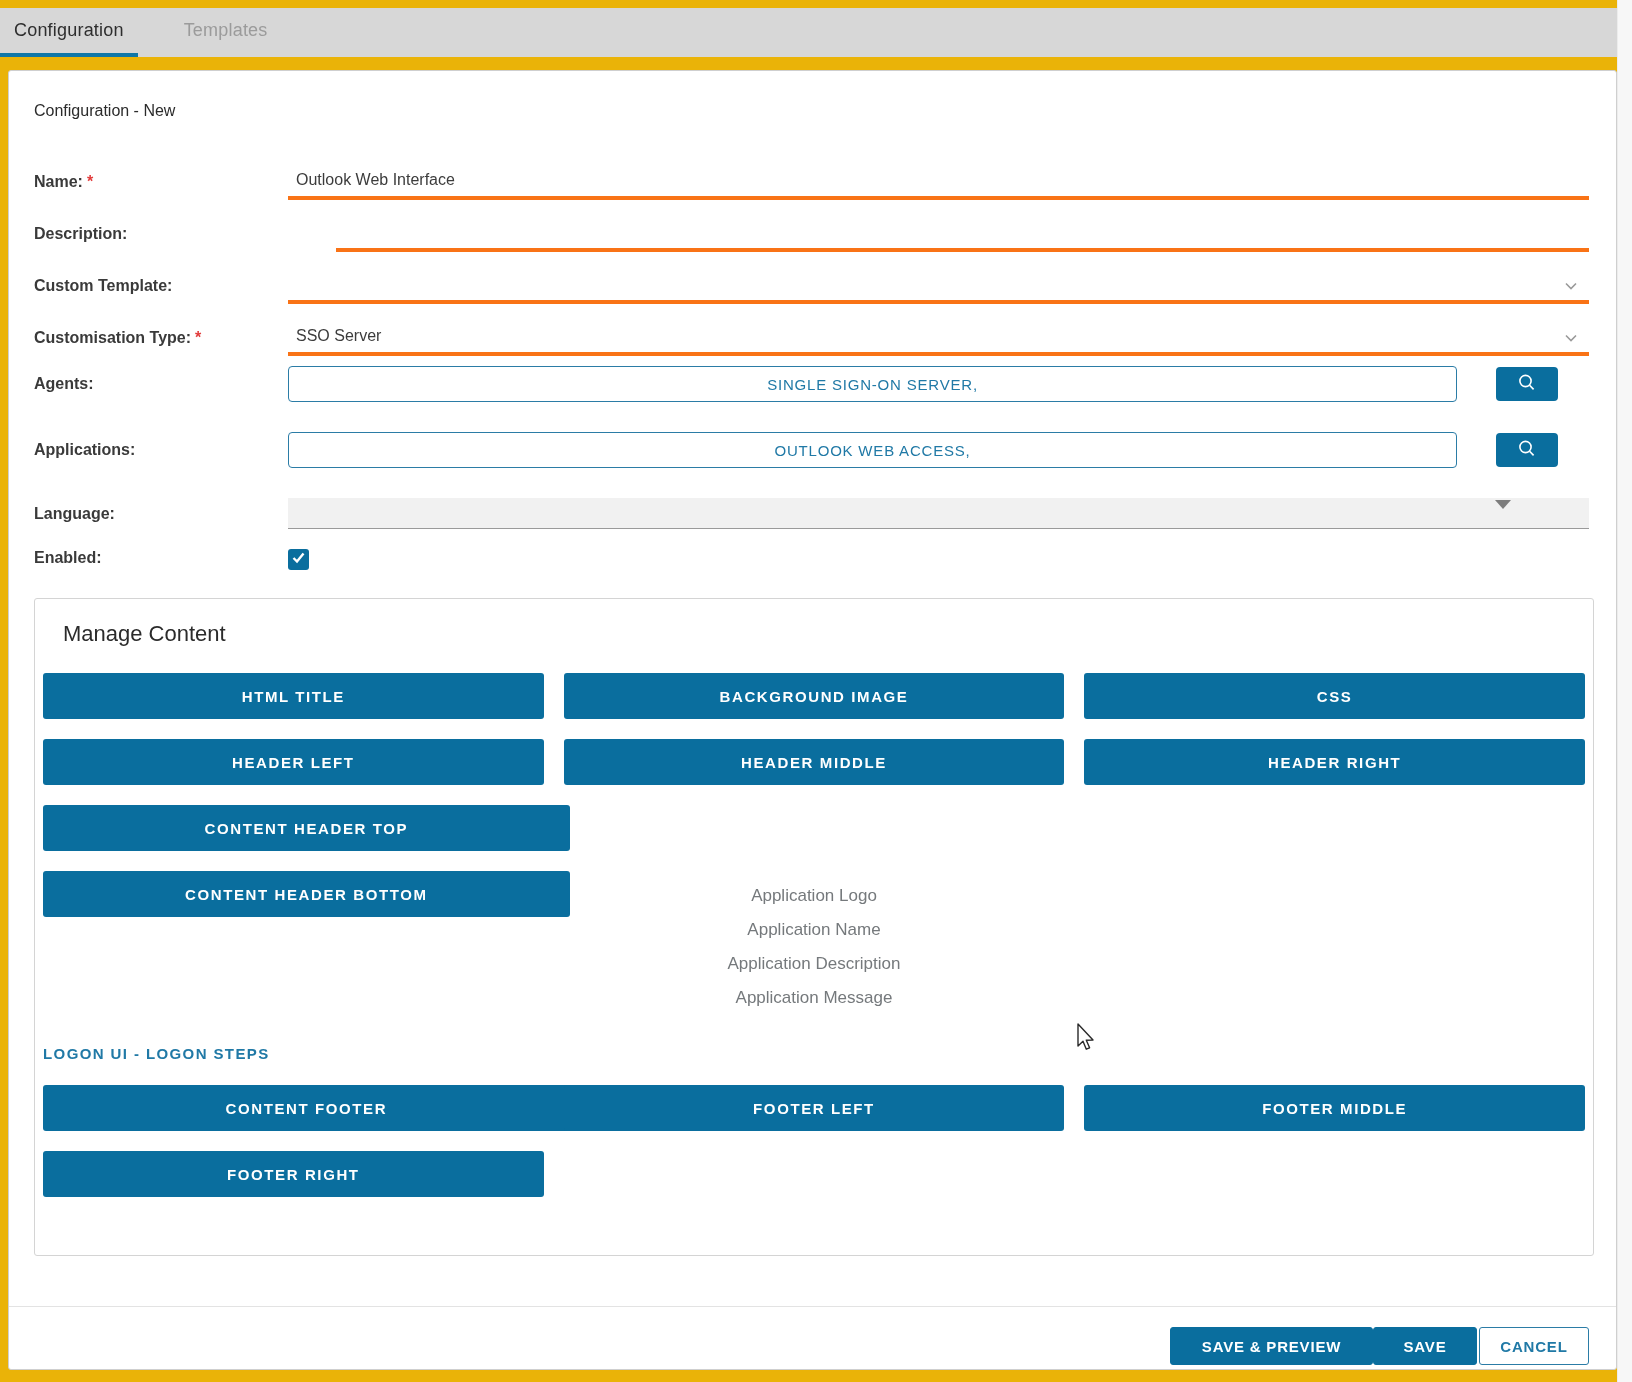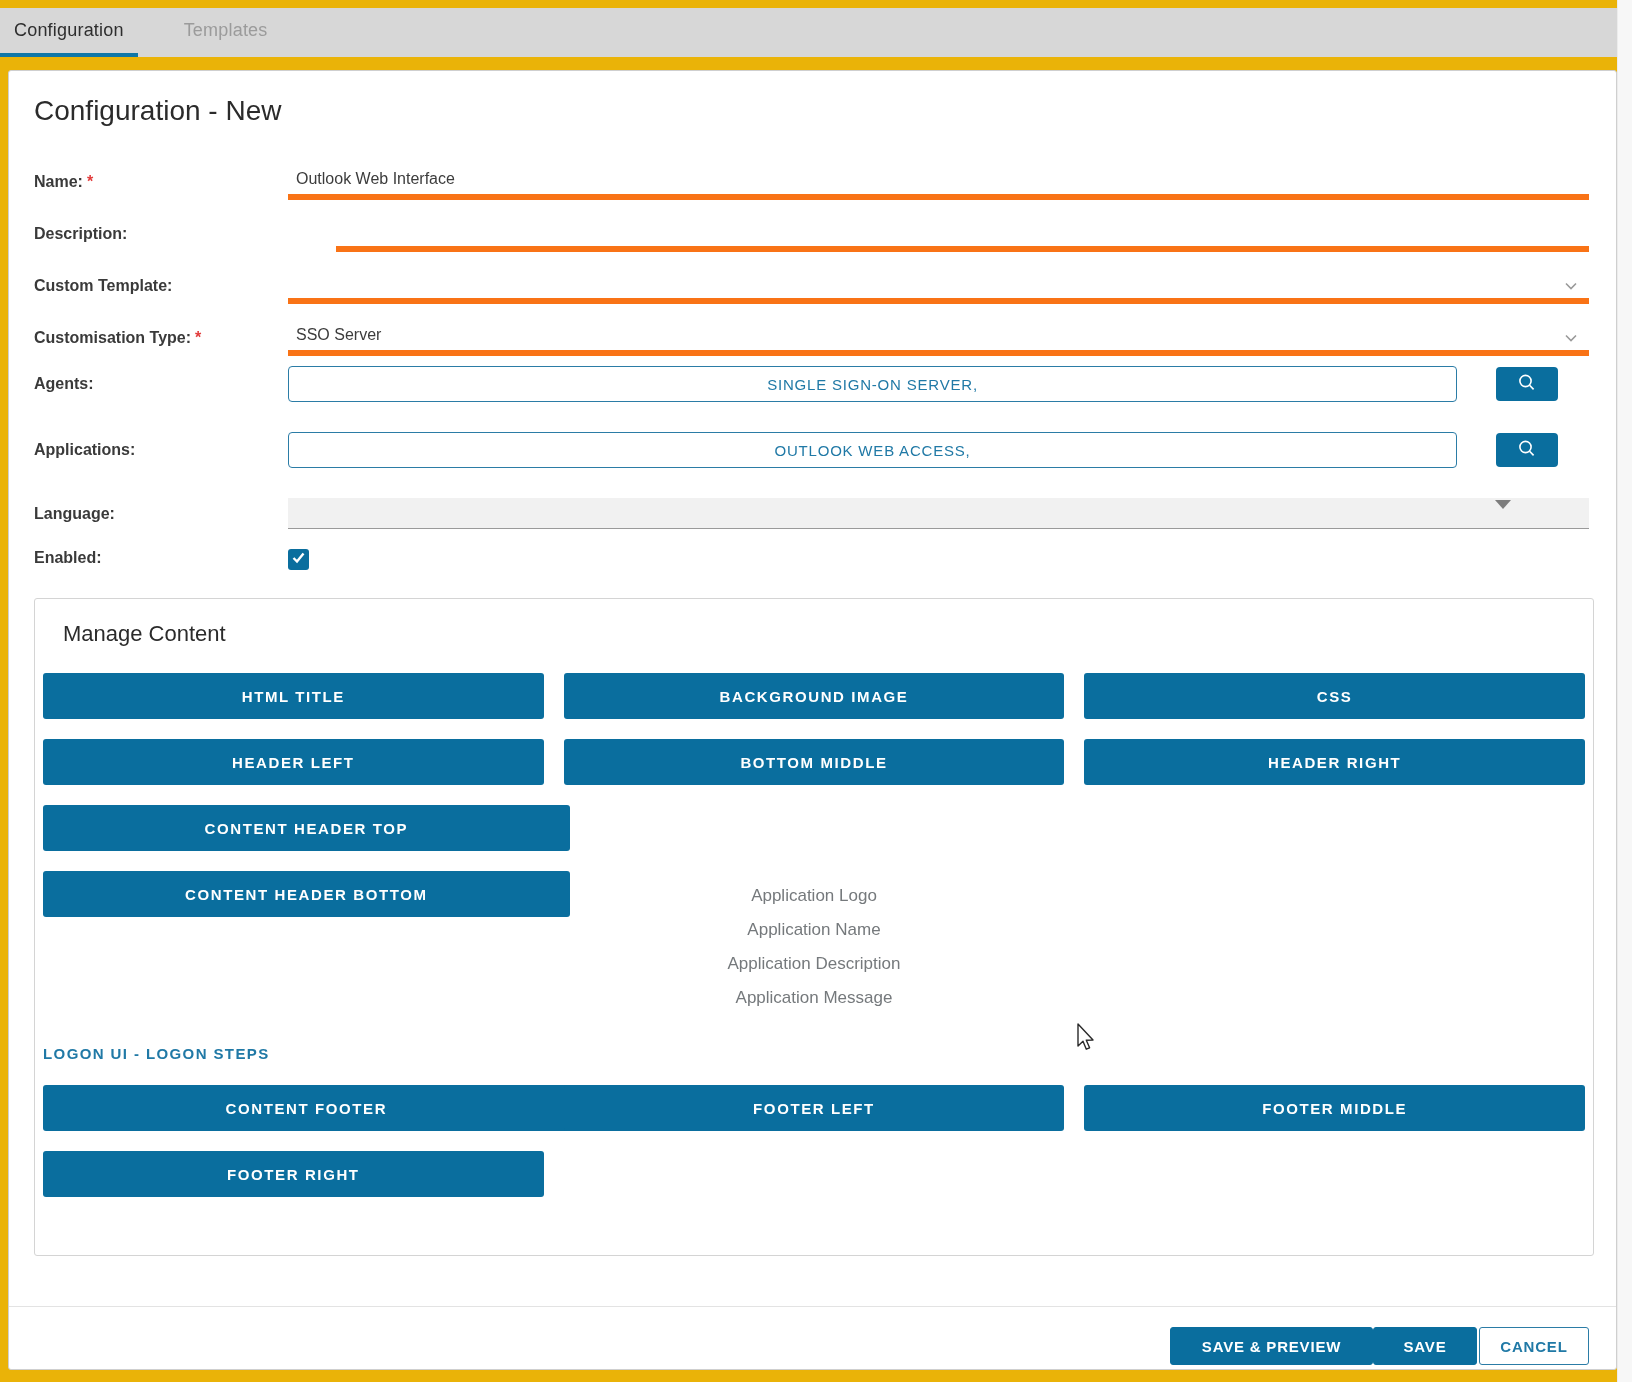--- a/index.html
+++ b/index.html
@@ -10,28 +10,28 @@
   .scroll-track{position:absolute; top:0; right:0; width:14px; height:100%; background:#f7f7f7; border-left:1px solid #ececec;}
 
   
   .tabbar{margin:8px 15px 0 0; height:49px; background:#d7d7d7; display:flex; align-items:stretch;}
   .tab{display:flex; align-items:center; padding:0 14px; font-size:18px; color:#9b9b9b; cursor:pointer; border-bottom:4px solid transparent; letter-spacing:.2px;}
   .tab.active{color:#2e2e2e; border-bottom:4px solid #0f77a8;}
   .tab + .tab{margin-left:32px;}
 
   
   .card{position:relative; margin:13px 15px 0 8px; height:1300px; background:#ffffff; border:1px solid #cfcfcf; border-radius:3px; box-sizing:border-box;}
-  .card-title{padding:27px 24px 0 25px; font-size:28px; color:#2b2b2b; height:26px; line-height:26px;}
+  .card-title{padding:27px 24px 0 25px; font-size:16px; color:#2b2b2b; height:26px; line-height:26px;}
 
   
   .form{margin-top:40px; padding:0 27px 0 25px;}
   .frow{display:grid; grid-template-columns:254px 1fr; align-items:center;}
   .flabel{font-size:16px; font-weight:bold; color:#3a3a3a;}
   .req{color:#e23b3b; margin-left:4px; font-weight:bold;}
-  .u-input{position:relative; height:36px; display:flex; align-items:center; border-bottom:6px solid #f97316; padding-left:8px; box-sizing:border-box; font-size:16px; color:#3c3c3c; cursor:text;}
+  .u-input{position:relative; height:36px; display:flex; align-items:center; border-bottom:4px solid #f97316; padding-left:8px; box-sizing:border-box; font-size:16px; color:#3c3c3c; cursor:text;}
   .u-select{cursor:pointer;}
   .u-select .chev{position:absolute; right:10px; top:10px;}
   .row-name{height:36px;}
   .row-desc{margin-top:16px; height:36px;gap:48px;}
   .row-ct{margin-top:16px; height:36px;}
   .row-ctype{margin-top:16px; height:36px;}
   .row-agents{margin-top:10px;}
   .row-apps{margin-top:30px;}
   .row-lang{margin-top:30px;}
   .row-enabled{margin-top:20px; align-items:start;}
@@ -180,21 +180,21 @@
 
     <div class="manage">
       <div class="manage-title">Manage Content</div>
       <div class="mgrid">
 
         <button class="mbtn">HTML TITLE</button>
         <button class="mbtn">BACKGROUND IMAGE</button>
         <button class="mbtn">CSS</button>
 
         <button class="mbtn">HEADER LEFT</button>
-        <button class="mbtn">BOTTOM MIDDLE</button>
+        <button class="mbtn">HEADER MIDDLE</button>
         <button class="mbtn">HEADER RIGHT</button>
 
         <button class="mbtn wide">CONTENT HEADER TOP</button>
         <button class="mbtn wide">CONTENT HEADER BOTTOM</button>
 
         <div class="preview-block">
           <div class="preview-line">Application Logo</div>
           <div class="preview-line">Application Name</div>
           <div class="preview-line">Application Description</div>
           <div class="preview-line">Application Message</div>

